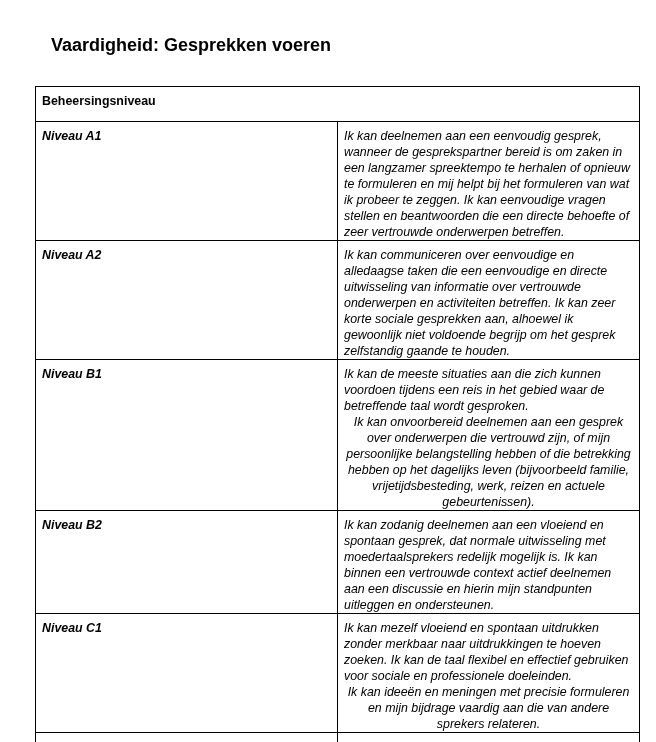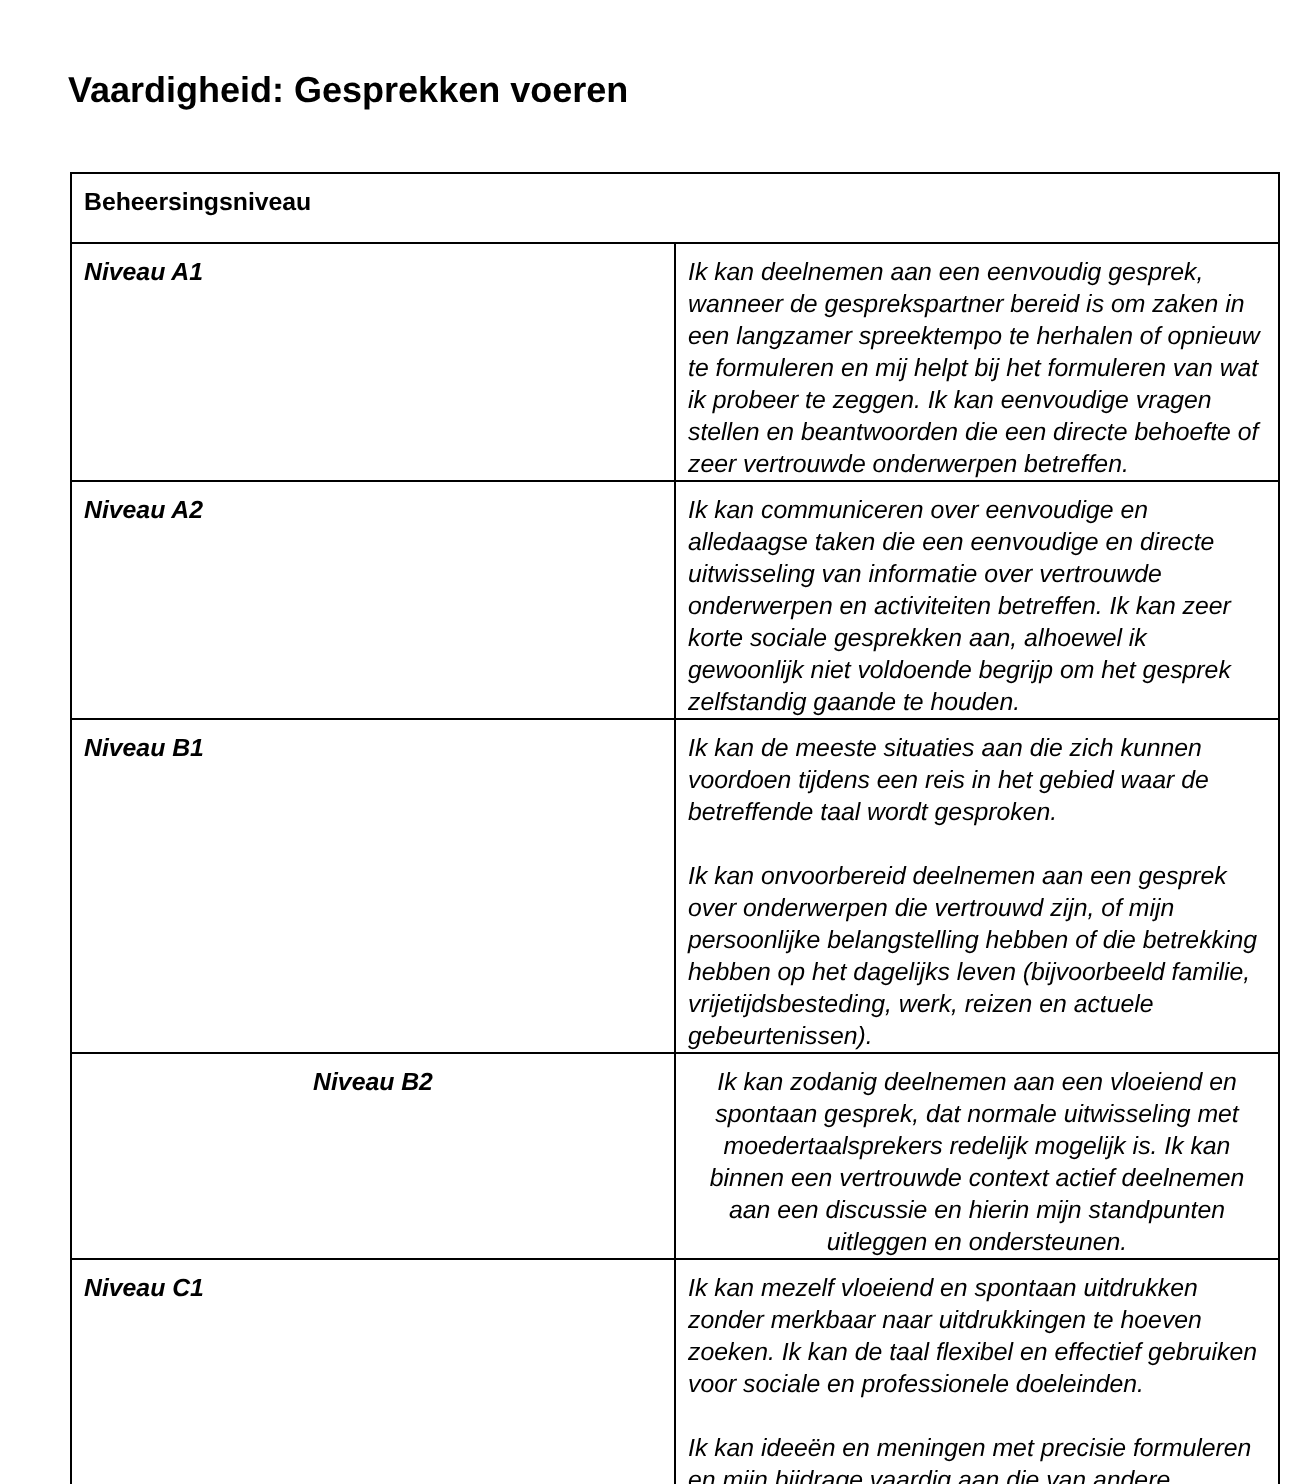--- a/index.html
+++ b/index.html
@@ -10,21 +10,21 @@
     body {
       width: 656px;
       height: 742px;
       position: relative;
       overflow: hidden;
       font-family: "Liberation Sans", sans-serif;
       color: #000000;
     }
     .page-title {
       position: absolute;
-      left: 34px;
+      left: 51px;
       top: 34px;
       margin: 0;
       font-size: 18px;
       font-weight: bold;
       line-height: 22px;
       letter-spacing: 0px;
     }
     table.skills-table {
       position: absolute;
       left: 35px;
@@ -49,26 +49,26 @@
       width: 72px;
       font-weight: bold;
       padding-left: 7px;
       font-style: italic;
     }
     td.desc-cell p {
       margin: 0;
       font-style: italic;
     }
     td.desc-cell p + p {
-      margin-top: 16px;
+      text-align: center;
     }
     tr.row-a1 td { height: 93px; }
     tr.row-a2 td { height: 79px; }
     tr.row-b1 td { height: 125px; }
-    tr.row-b2 td { height: 78px; text-align: center; }
+    tr.row-b2 td { height: 78px; }
     tr.row-c1 td { height: 110px; }
     tr.row-c2 td { height: 100px; }
   </style>
 </head>
 <body>
 
 <h1 class="page-title">Vaardigheid: Gesprekken voeren</h1>
 
 <table class="skills-table">
   <tbody>

